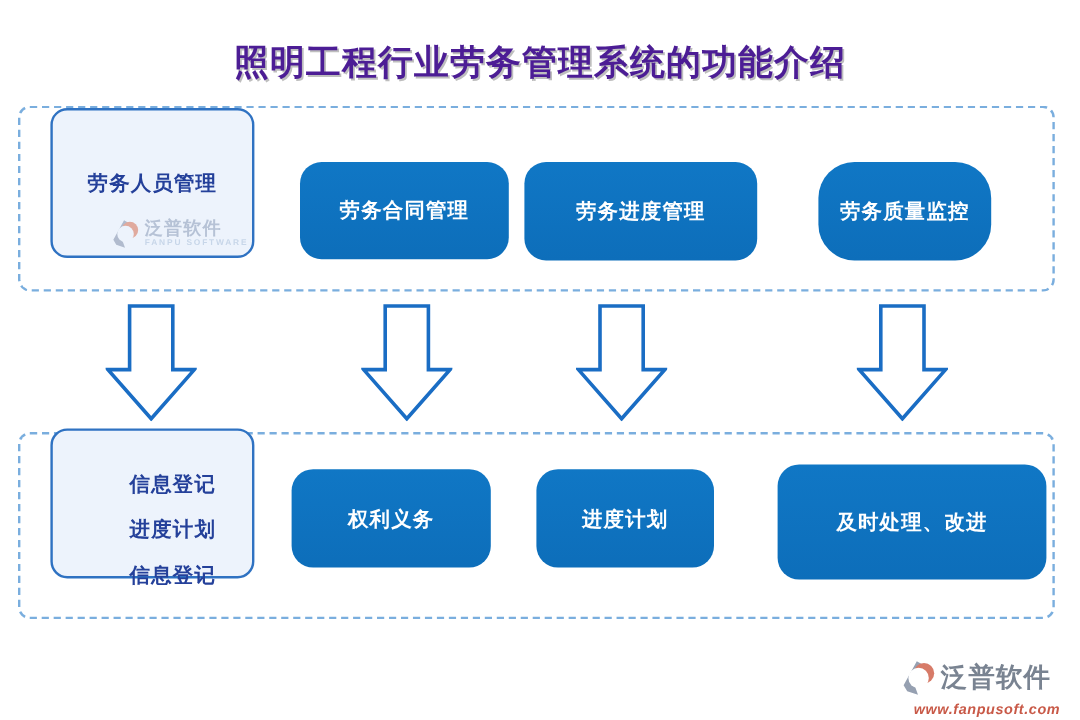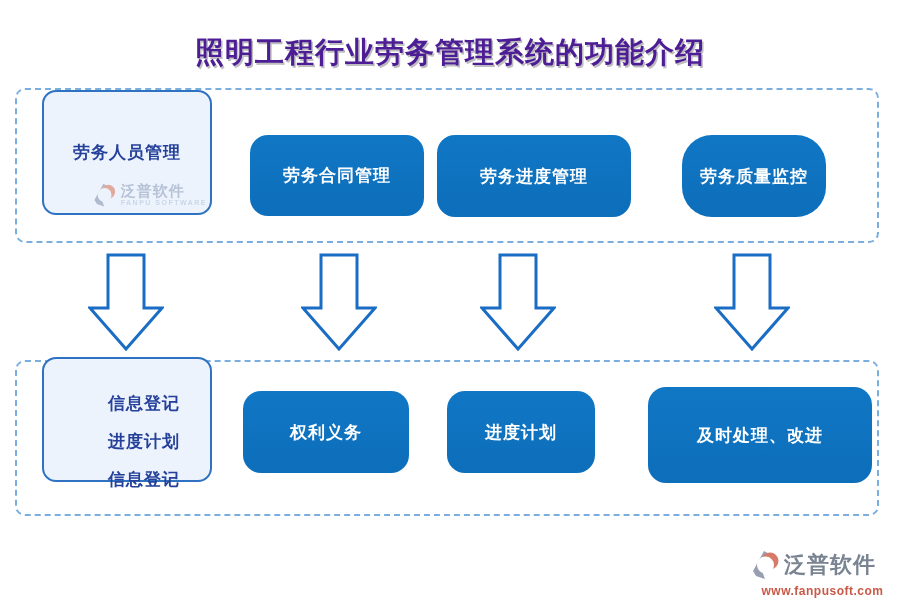--- a/index.html
+++ b/index.html
@@ -136,20 +136,21 @@
     letter-spacing: 1px;
     line-height: 24px;
   }
   .footer-logo .fl-url {
     margin-top: 3px;
     text-align: center;
     font-size: 12px;
     font-weight: bold;
     color: #c44b38;
     letter-spacing: 0.5px;
+    font-style: italic;
   }
 </style>
 </head>
 <body>
 
 <div class="stage">
 
   <div class="page-title">照明工程行业劳务管理系统的功能介绍</div>
 
   <div class="dashed-container row-top"></div>

